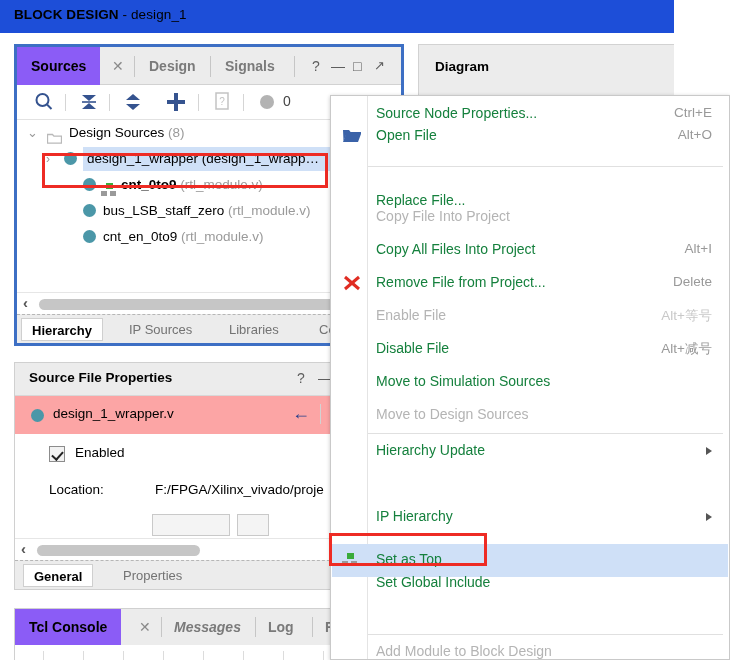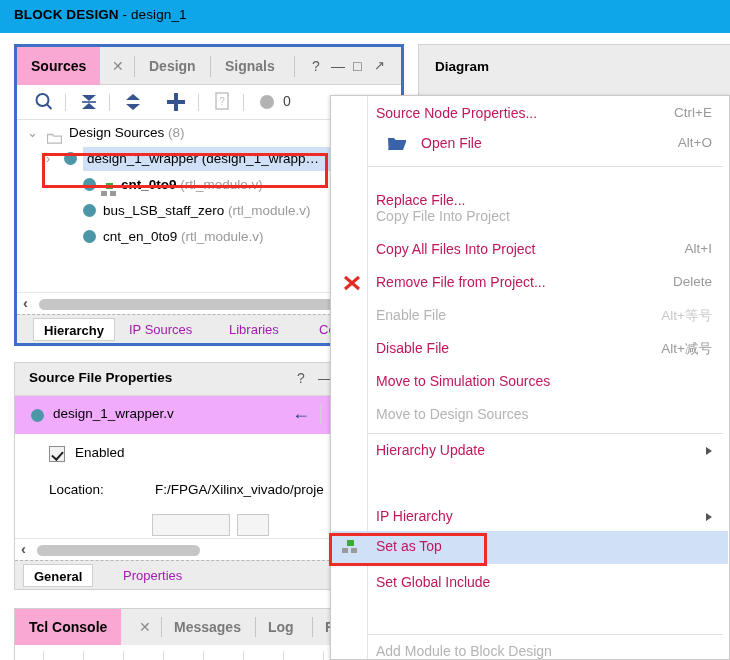--- a/index.html
+++ b/index.html
@@ -6,22 +6,22 @@
   body{
     width:730px;height:660px;overflow:hidden;position:relative;
     background:#ffffff;
     font-family:"Liberation Sans","DejaVu Sans",sans-serif;
     font-size:13px;color:#000;
     -webkit-font-smoothing:antialiased;
   }
 
   
   #banner{
-    position:absolute;left:0;top:0;width:730px;height:33px;
-    background:#0ea5e9;
+    position:absolute;left:0;top:0;width:674px;height:33px;
+    background:#1d4ed8;
   }
   #banner .btitle{
     position:absolute;left:14px;top:7px;
     font-size:13.5px;letter-spacing:.1px;white-space:nowrap;
   }
   #banner .btitle b{font-weight:bold;}
   #banner .btitle span.sub{font-weight:normal;}
 
   
   #sources-panel{
@@ -29,21 +29,21 @@
     border:3px solid #3d6fc4;box-sizing:border-box;background:#fff;
   }
   .panel-tabbar{
     position:absolute;left:0;top:0;right:0;height:38px;
     background:#ececec;border-bottom:1px solid #d2d2d2;box-sizing:border-box;
   }
   .tab{
     position:absolute;top:0;height:38px;line-height:38px;
     font-size:14px;color:#7a7a7a;font-weight:bold;white-space:nowrap;
   }
-  .tab.active{background:#f9a8d4;color:#000;}
+  .tab.active{background:#8b5cf6;color:#000;}
   .tab.active:after{
     content:"";position:absolute;left:0;right:0;bottom:-1px;height:1px;background:#fff;
   }
   .tabsep{position:absolute;top:9px;width:1px;height:21px;background:#c6c6c6;}
   .tabclose{
     position:absolute;top:0;height:38px;line-height:38px;
     font-size:14px;color:#8a8a8a;cursor:default;
   }
   .winbtns{position:absolute;top:0;height:38px;line-height:38px;color:#5e5e5e;font-size:14px;}
 
@@ -78,73 +78,73 @@
     position:absolute;left:0;right:0;bottom:28px;height:22px;background:#fff;
     border-top:1px solid #e6e6e6;
   }
   .hscroll .arrow{position:absolute;left:6px;top:1px;color:#555;font-size:15px;font-weight:bold;}
   .hscroll .thumb{position:absolute;left:22px;top:6px;height:11px;border-radius:6px;background:#c6c6c6;}
   .bottom-tabs{
     position:absolute;left:0;right:0;bottom:0;height:28px;
     background:#ececec;border-top:1px dashed #b6b6b6;
   }
   .btab{
-    position:absolute;top:3px;height:23px;line-height:23px;font-size:13px;color:#a21caf;white-space:nowrap;
+    position:absolute;top:3px;height:23px;line-height:23px;font-size:13px;color:#737373;white-space:nowrap;
   }
   .btab.active{
     background:#fff;border:1px solid #cfcfcf;color:#000;font-weight:bold;box-sizing:border-box;
   }
 
   
   #sfp{
     position:absolute;left:14px;top:362px;width:322px;height:228px;
     background:#fff;border:1px solid #d0d0d0;box-sizing:border-box;
   }
   #sfp .hdr{
     position:absolute;left:0;top:0;right:0;height:32px;background:#ececec;
     border-bottom:1px solid #d8d8d8;
   }
   #sfp .hdr .t{position:absolute;left:14px;top:7px;font-weight:bold;font-size:13.5px;}
-  #sfp .filerow{position:absolute;left:0;top:33px;right:0;height:38px;background:#f0abfc;border-bottom:1px solid #e0e0e0;}
+  #sfp .filerow{position:absolute;left:0;top:33px;right:0;height:38px;background:#fca5a5;border-bottom:1px solid #e0e0e0;}
   #sfp .body{position:absolute;left:0;top:71px;right:0;bottom:50px;background:#fff;}
   #sfp .chk{
     position:absolute;left:34px;top:12px;width:16px;height:16px;border:1px solid #8c8c8c;
     background:#f2f2f2;box-sizing:border-box;
   }
   #sfp .chk:after{
     content:"";position:absolute;left:4px;top:2px;width:5px;height:9px;
     border:solid #222;border-width:0 2px 2px 0;transform:rotate(42deg);
   }
   .btnghost{position:absolute;border:1px solid #c9c9c9;background:#f4f4f4;box-sizing:border-box;}
 
   
   #tcl{
     position:absolute;left:14px;top:608px;width:390px;height:60px;
     background:#fff;border:1px solid #d0d0d0;box-sizing:border-box;
   }
   #tcl .tbar{position:absolute;left:0;top:0;right:0;height:36px;background:#ececec;border-bottom:1px solid #d2d2d2;}
 
   
   #diagram{
-    position:absolute;left:418px;top:44px;width:312px;height:60px;
+    position:absolute;left:418px;top:44px;width:256px;height:60px;
     background:#ececec;border:1px solid #d2d2d2;border-right:none;box-sizing:border-box;
   }
   #diagram .t{position:absolute;left:16px;top:14px;font-weight:bold;font-size:13.5px;}
 
   
   #ctx{
     position:absolute;left:330px;top:95px;width:400px;height:565px;
     background:#fff;border:1px solid #c9c9c9;box-sizing:border-box;
     box-shadow:0 1px 4px rgba(0,0,0,.22);
     overflow:hidden;
   }
   #ctx .gutter{position:absolute;left:0;top:0;bottom:0;width:36px;background:#fff;}
   #ctx .gutline{position:absolute;left:36px;top:0;bottom:0;width:1px;background:#e4e4e4;}
   .mi{position:absolute;left:1px;right:1px;height:33px;}
-  .mi .lbl{position:absolute;left:44px;top:7px;font-size:14px;color:#be185d;white-space:nowrap;}
+  .mi .lbl{position:absolute;left:44px;top:7px;font-size:14px;color:#15803d;white-space:nowrap;}
   .mi.dis .lbl{color:#b4b4b4;}
   .mi .acc{position:absolute;right:16px;top:7px;font-size:13.5px;color:#999;white-space:nowrap;}
   .mi.dis .acc{color:#c8c8c8;}
   .mi.hl{background:#cfe0f7;}
   .mi .sub{position:absolute;right:16px;top:12px;width:0;height:0;
     border-left:6px solid #555;border-top:4px solid transparent;border-bottom:4px solid transparent;}
   .msep{position:absolute;left:37px;right:6px;height:1px;background:#e0e0e0;}
   .mi .mico{position:absolute;left:10px;top:7px;width:20px;height:18px;}
 
   
@@ -265,21 +265,21 @@
       <span class="label" style="left:86px;"><span>cnt_en_0to9</span><span class="muted"> (rtl_module.v)</span></span>
     </div>
   </div>
 
   <div class="hscroll">
     <span class="arrow">‹</span>
     <span class="thumb" style="width:300px;"></span>
   </div>
 
   <div class="bottom-tabs">
-    <div class="btab active" style="left:16px;padding:0 10px;">Hierarchy</div>
+    <div class="btab active" style="left:4px;padding:0 10px;">Hierarchy</div>
     <div class="btab" style="left:104px;padding:0 8px;">IP Sources</div>
     <div class="btab" style="left:204px;padding:0 8px;">Libraries</div>
     <div class="btab" style="left:294px;padding:0 8px;">Co</div>
   </div>
 </div>
 
 <div class="redbox" style="left:42px;top:153px;width:286px;height:35px;"></div>
 
 <div id="sfp">
   <div class="hdr">
@@ -313,21 +313,21 @@
     <div class="btab active" style="left:8px;padding:0 10px;">General</div>
     <div class="btab" style="left:100px;padding:0 8px;">Properties</div>
   </div>
 </div>
 
 <div id="tcl">
   <div class="tbar">
     <div class="tab active" style="left:0;top:0;height:36px;line-height:36px;padding:0 14px;">Tcl Console</div>
     <div class="tabclose" style="left:124px;height:36px;line-height:36px;">✕</div>
     <div class="tabsep" style="left:146px;top:8px;height:20px;"></div>
-    <div class="tab" style="left:147px;top:0;height:36px;line-height:36px;padding:0 12px;">Messages</div>
+    <div class="tab" style="left:147px;top:0;height:36px;line-height:36px;padding:0 12px;font-style:italic;">Messages</div>
     <div class="tabsep" style="left:240px;top:8px;height:20px;"></div>
     <div class="tab" style="left:241px;top:0;height:36px;line-height:36px;padding:0 12px;">Log</div>
     <div class="tabsep" style="left:297px;top:8px;height:20px;"></div>
     <div class="tab" style="left:298px;top:0;height:36px;line-height:36px;padding:0 12px;">Re</div>
   </div>
   <div style="position:absolute;left:0;top:36px;right:0;bottom:0;background:#fff;">
     <span style="position:absolute;left:28px;top:6px;width:1px;height:16px;background:#dcdcdc;"></span>
     <span style="position:absolute;left:68px;top:6px;width:1px;height:16px;background:#dcdcdc;"></span>
     <span style="position:absolute;left:108px;top:6px;width:1px;height:16px;background:#dcdcdc;"></span>
     <span style="position:absolute;left:148px;top:6px;width:1px;height:16px;background:#dcdcdc;"></span>
@@ -340,21 +340,21 @@
 
 <div id="ctx">
   <div class="gutter"></div>
   <div class="gutline"></div>
 
   <div class="mi" style="top:2px;">
     <span class="lbl">Source Node Properties...</span>
     <span class="acc">Ctrl+E</span>
   </div>
 
-  <div class="mi" style="top:32px;margin-left:45px;">
+  <div class="mi" style="top:24px;">
     <span class="mico">
       <svg width="20" height="18" viewBox="0 0 20 18">
           <path d="M1 3 h6 l1.6 2 H19 v2 H4.5 L1.5 14 Z" fill="#3a62a8"></path>
           <path d="M4 7 h15 l-3 8 H1 Z" fill="#3a62a8"></path>
         </svg>
     </span>
     <span class="lbl">Open File</span>
     <span class="acc">Alt+O</span>
   </div>
   <div class="msep" style="top:70px;"></div>
@@ -406,21 +406,21 @@
     <span class="lbl">Hierarchy Update</span>
     <span class="sub"></span>
   </div>
 
 
   <div class="mi" style="top:405px;">
     <span class="lbl">IP Hierarchy</span>
     <span class="sub"></span>
   </div>
 
-  <div class="mi hl" style="top:435px;padding-left:8px;">
+  <div class="mi hl" style="top:448px;padding-left:8px;">
     <span class="mico" style="top:9px;">
       <span class="hglyph"><i class="top"></i><i class="bl"></i><i class="br"></i></span>
     </span>
     <span class="lbl">Set as Top</span>
   </div>
 
   <div class="mi" style="top:471px;">
     <span class="lbl">Set Global Include</span>
   </div>
 

